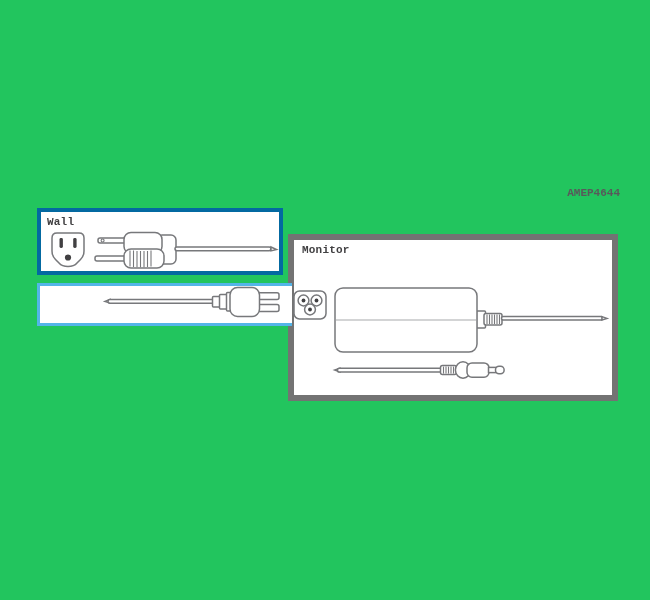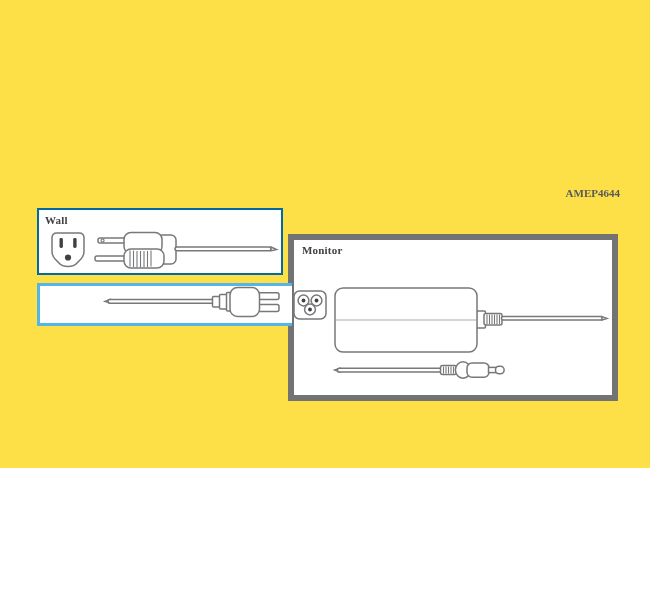--- a/index.html
+++ b/index.html
@@ -1,26 +1,26 @@
 <!DOCTYPE html>
 <html><head>
 <meta charset="utf-8">
 <style>
   html,body{margin:0;padding:0;background:#ffffff;}
   #canvas{
     position:relative;
-    width:650px;height:468px;
-    background:#fde047;
-    font-family:Liberation Serif, serif;
+    width:650px;height:600px;
+    background:#22c55e;
+    font-family:Liberation Mono, monospace;
     overflow:hidden;
   }
   .group-box{position:absolute;box-sizing:border-box;background:#ffffff;}
   #wall-box{
     left:37px;top:208px;width:246px;height:67px;
-    border:2px solid #0369a1;
+    border:4px solid #0369a1;
     z-index:1;
   }
   #monitor-box{
     left:288px;top:234px;width:330px;height:167px;
     border:6px solid #737373;
     z-index:1;
   }
   #cord-box{
     left:37px;top:283px;width:255px;height:43px;
     border:3px solid #54B5E8;

